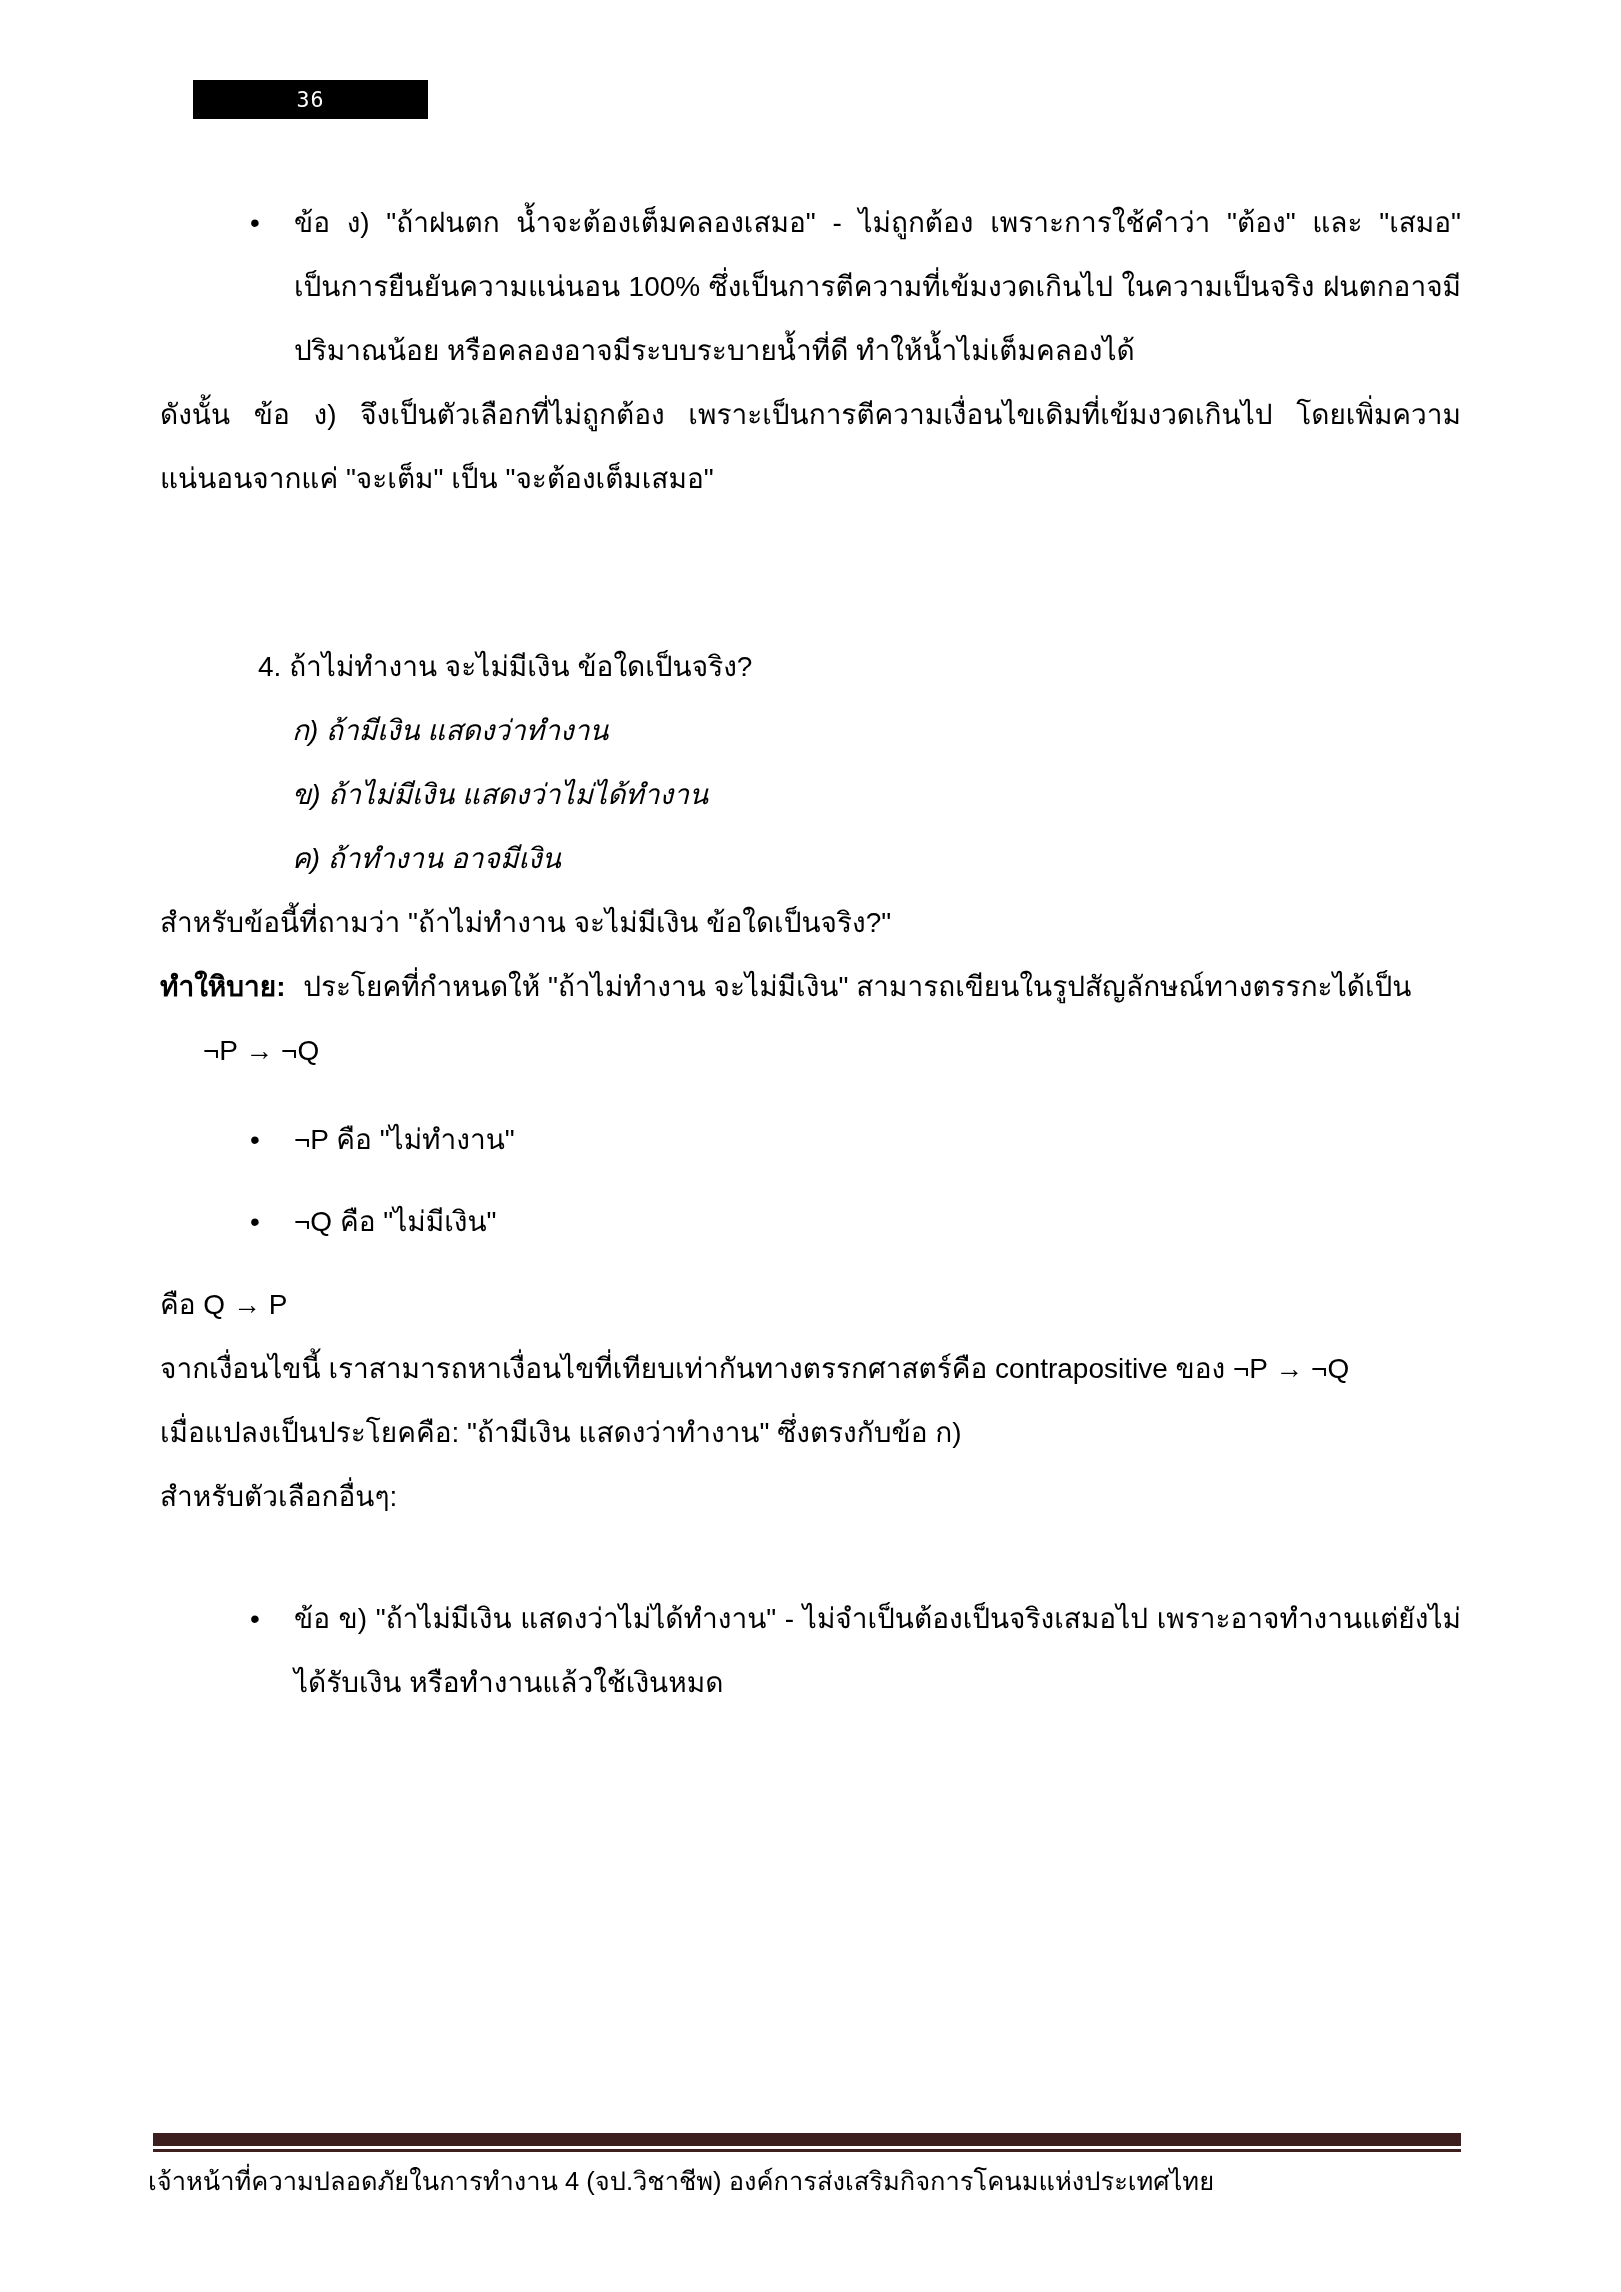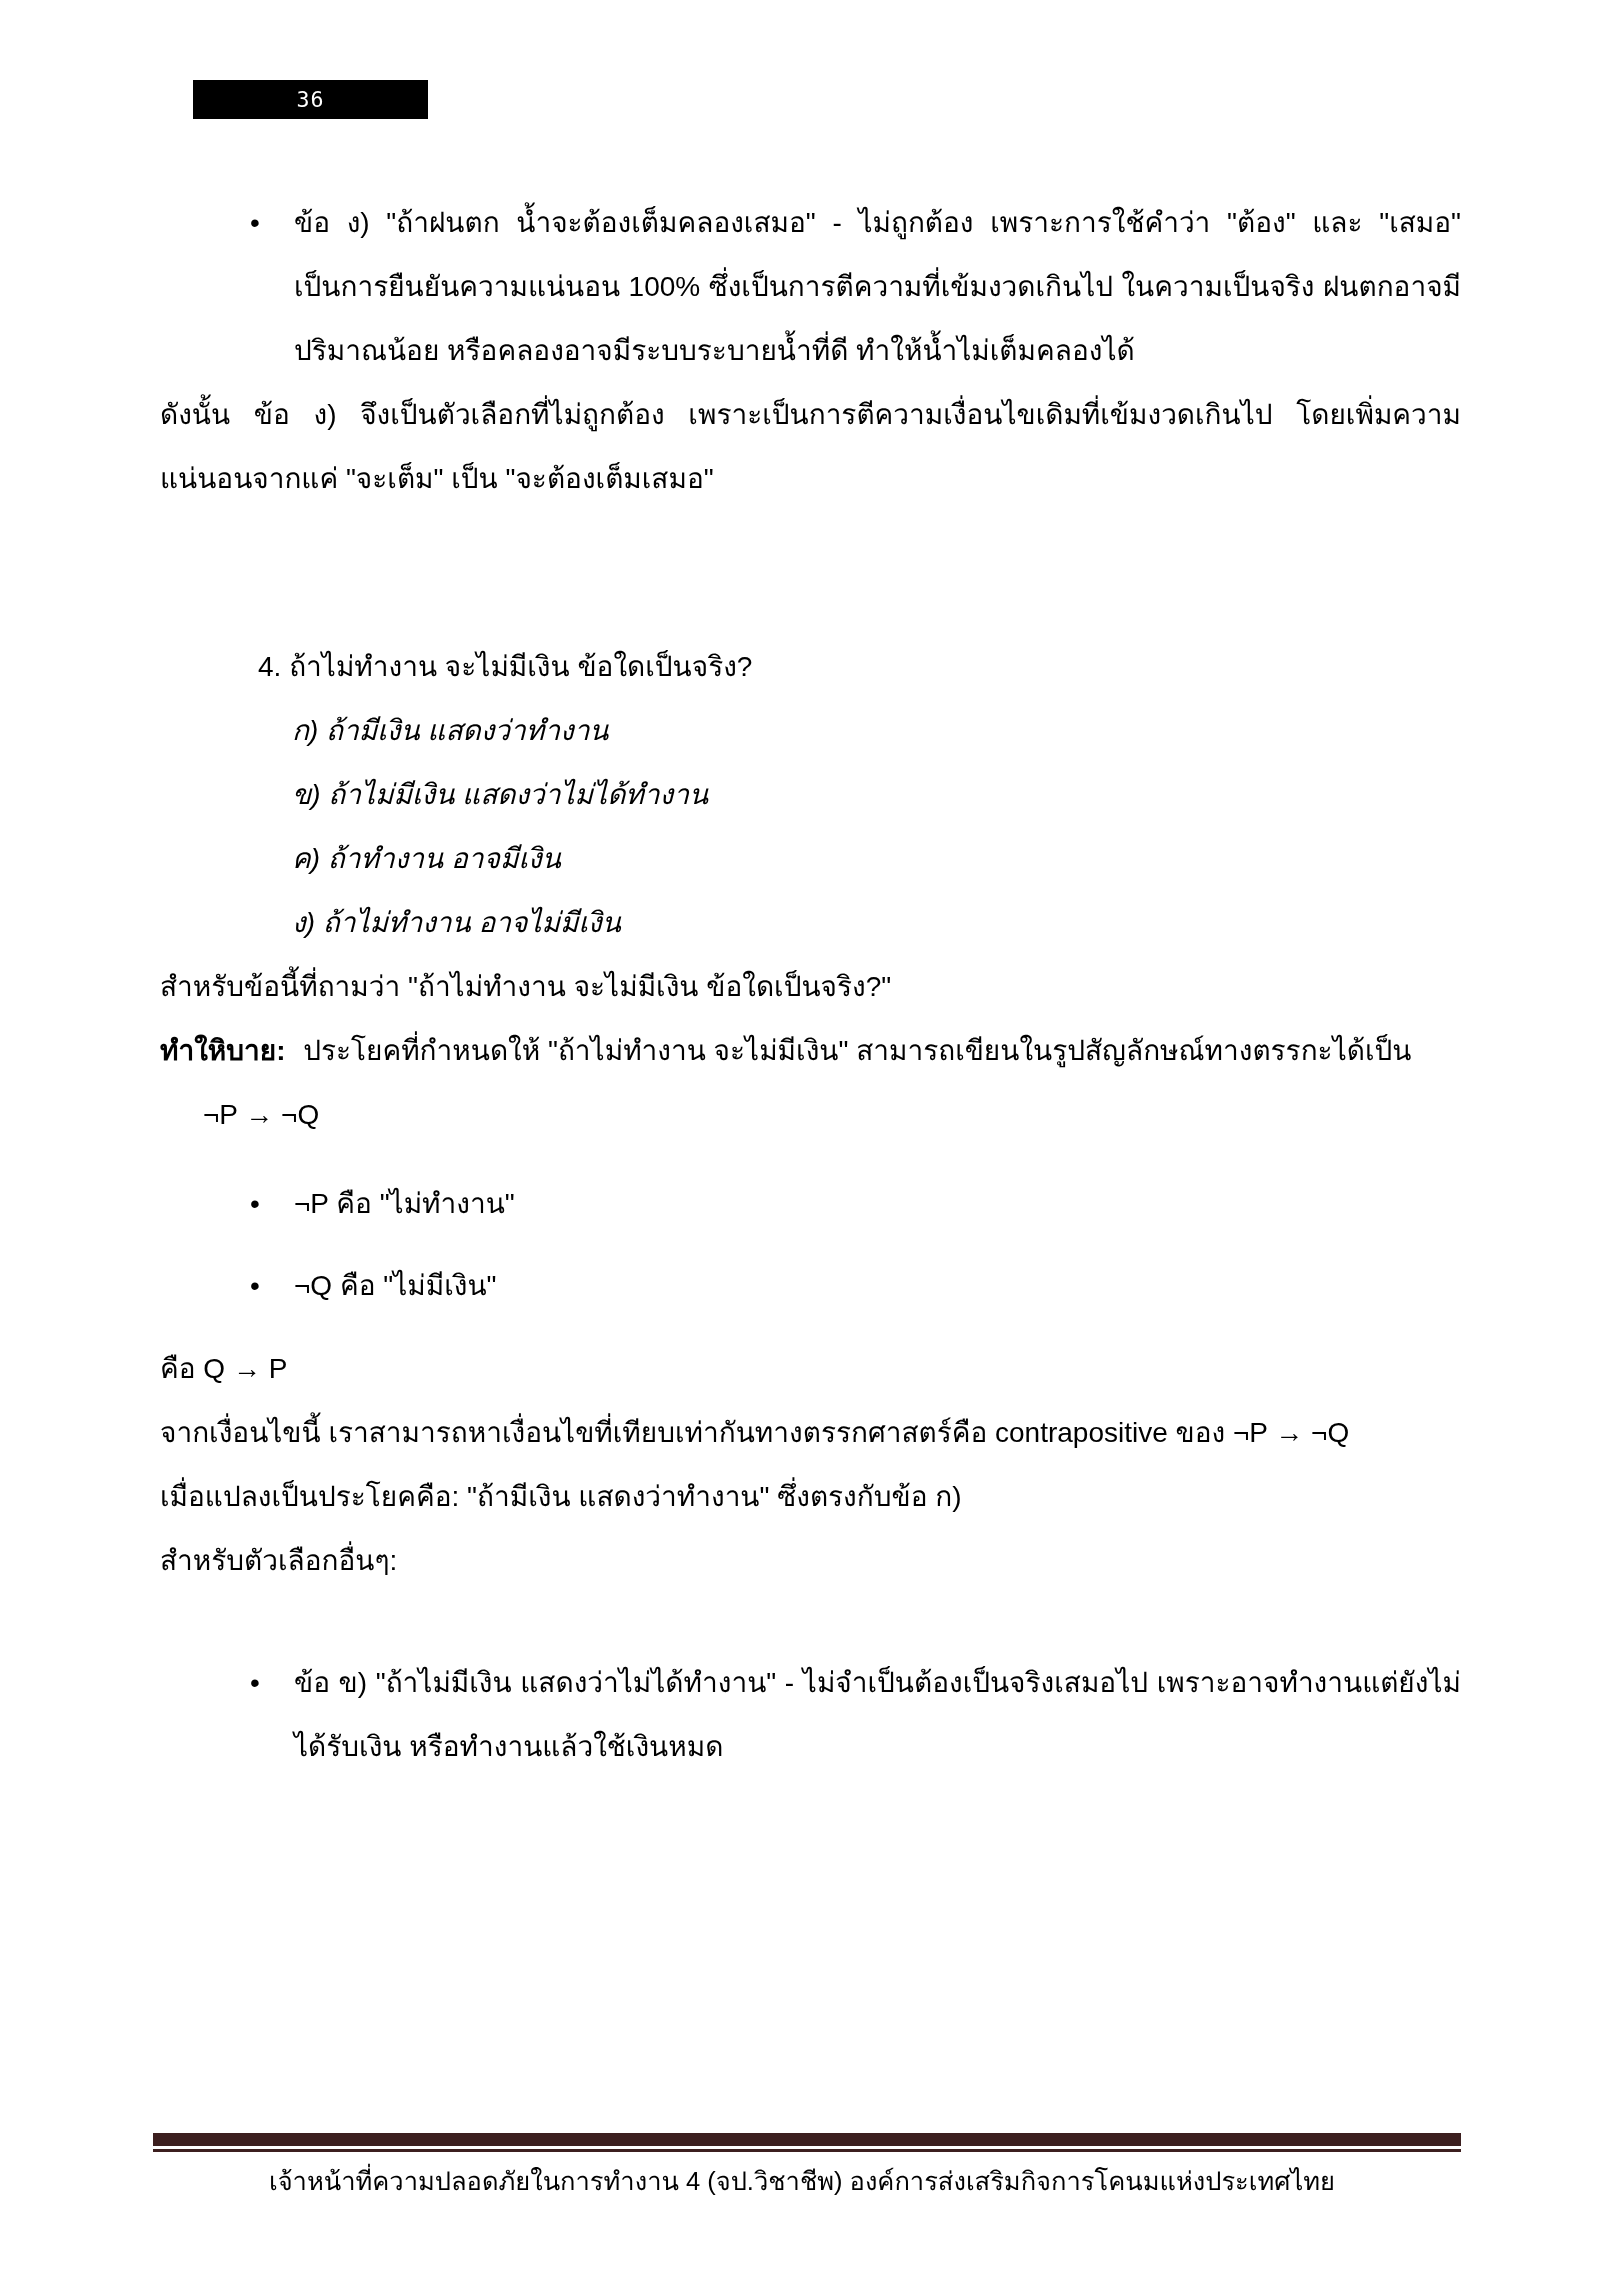--- a/index.html
+++ b/index.html
@@ -58,21 +58,21 @@
   }
   .footer-rule-thin {
     position:absolute; left:153px; top:2149px;
     width:1308px; height:2.9px;
     background:var(--footer-bar-color);
   }
   .footer-caption {
     position:absolute; right:165px; top:2159px;
     width:1308px;
     font-size:25.5px; line-height:45px;
-    text-align:center;
+    text-align:left;
   }
 </style>
 </head>
 <body>
 
 <div class="page">
 
   <div class="page-number-box">
     <span>36</span>
   </div>
@@ -89,21 +89,20 @@
     <p class="conclusion">ดังนั้น ข้อ ง) จึงเป็นตัวเลือกที่ไม่ถูกต้อง เพราะเป็นการตีความเงื่อนไขเดิมที่เข้มงวดเกินไป โดยเพิ่มความแน่นอนจากแค่ "จะเต็ม" เป็น "จะต้องเต็มเสมอ"</p>
 
     <div class="question-block">
       <p class="question-line">
         <span>4.</span>
         <span>ถ้าไม่ทำงาน จะไม่มีเงิน ข้อใดเป็นจริง?</span>
       </p>
       <p class="option-line">ก) ถ้ามีเงิน แสดงว่าทำงาน</p>
       <p class="option-line">ข) ถ้าไม่มีเงิน แสดงว่าไม่ได้ทำงาน</p>
       <p class="option-line">ค) ถ้าทำงาน อาจมีเงิน</p>
-      <p class="option-line">ง) ถ้าไม่ทำงาน อาจไม่มีเงิน</p>
     </div>
 
     <p class="restate">สำหรับข้อนี้ที่ถามว่า "ถ้าไม่ทำงาน จะไม่มีเงิน ข้อใดเป็นจริง?"</p>
 
 
     <p class="explanation">
       <span class="lead">ทำใหิบาย:</span>
       <span>ประโยคที่กำหนดให้ "ถ้าไม่ทำงาน จะไม่มีเงิน" สามารถเขียนในรูปสัญลักษณ์ทางตรรกะได้เป็น</span>
     </p>
 

